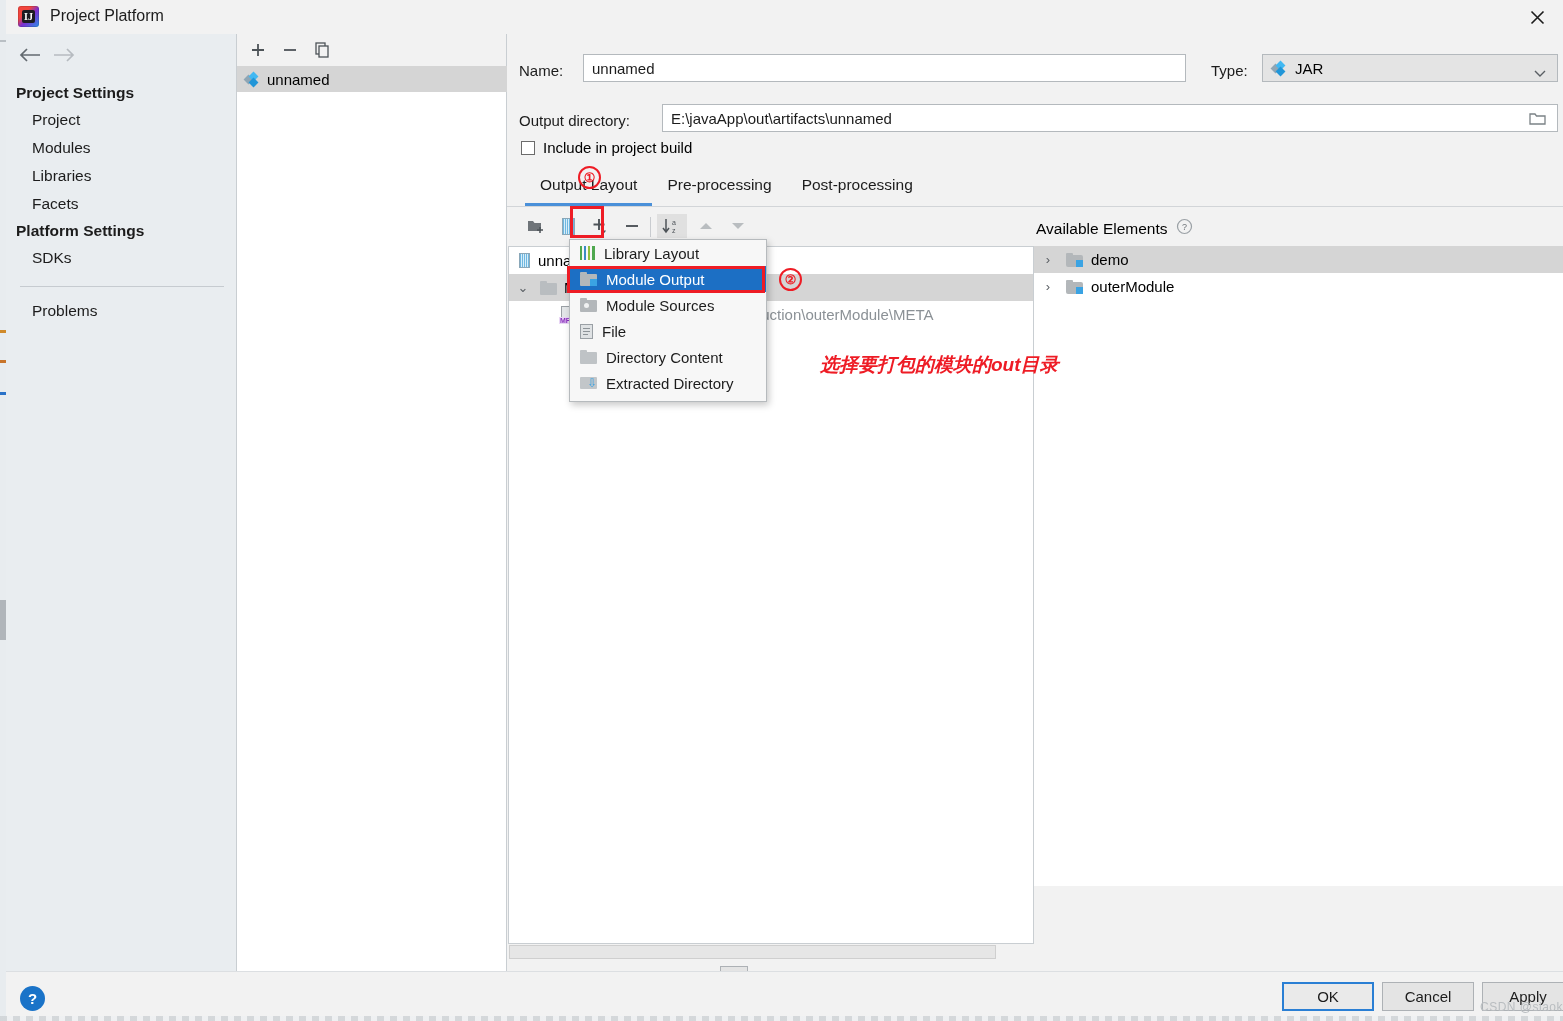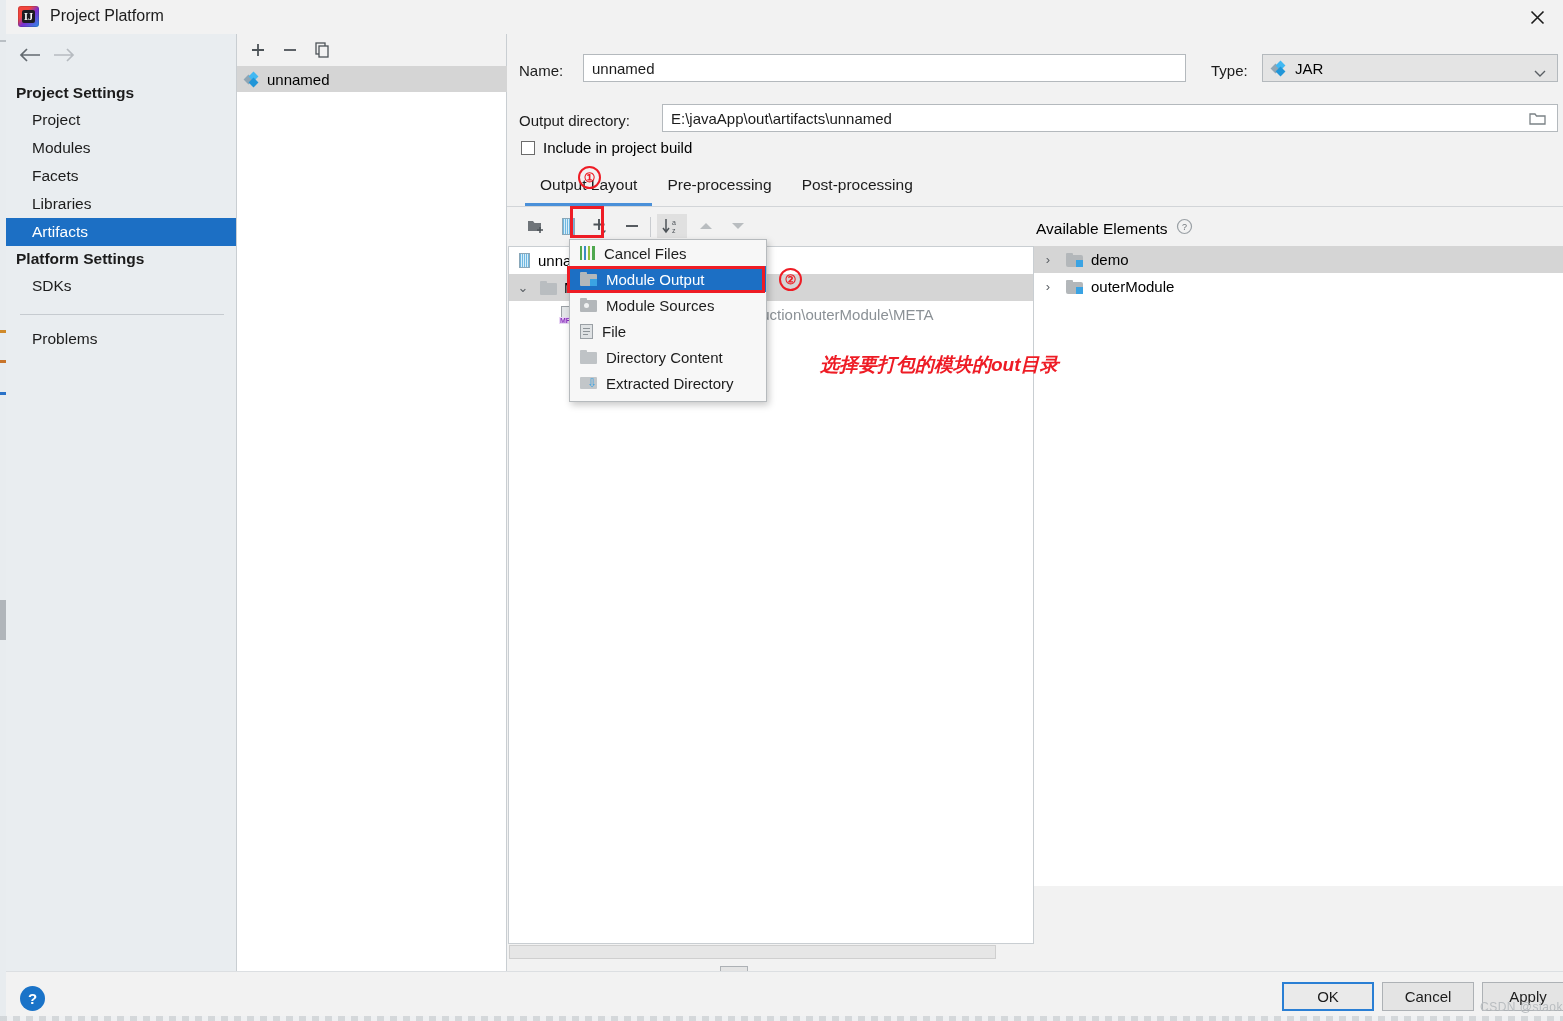--- a/index.html
+++ b/index.html
@@ -334,23 +334,22 @@
           <svg width="24" height="16" viewBox="0 0 24 16">
               <path d="M2 8 H21 M15 2 L21 8 L15 14" stroke="#b6bbc0" stroke-width="1.7" fill="none"></path>
             </svg>
         </div>
       </div>
 
       <div style="position:absolute; left:0; top:46px; width:230px;">
         <div class="nav-group">Project Settings</div>
         <div class="nav-item">Project</div>
         <div class="nav-item">Modules</div>
+        <div class="nav-item">Libraries</div>
         <div class="nav-item">Facets</div>
-        <div class="nav-item">Libraries</div>
-        <div class="nav-item selected">Artifacts</div>
         <div class="nav-group">Platform Settings</div>
         <div class="nav-item">SDKs</div>
         <div class="nav-sep"></div>
         <div class="nav-item">Problems</div>
       </div>
     </div>
 
     <div class="mid">
       <div class="mid-toolbar">
         <div class="tb-btn" style="left:8px;">
@@ -537,21 +536,21 @@
       <div class="btn" style="left:1376px; width:92px;">Cancel</div>
       <div class="btn" style="left:1476px; width:92px;">Apply</div>
       <div class="watermark">CSDN @siaok</div>
     </div>
 
   </div>
 
   <div class="popup">
     <div class="popup-item">
       <span class="ic-lib"></span>
-      <span>Cancel Files</span>
+      <span>Library Layout</span>
     </div>
     <div class="popup-item hl">
       <span class="ic-modout">
           <span class="t"></span>
           <span class="b"></span>
           <span class="s"></span>
         </span>
       <span>Module Output</span>
     </div>
     <div class="popup-item">

